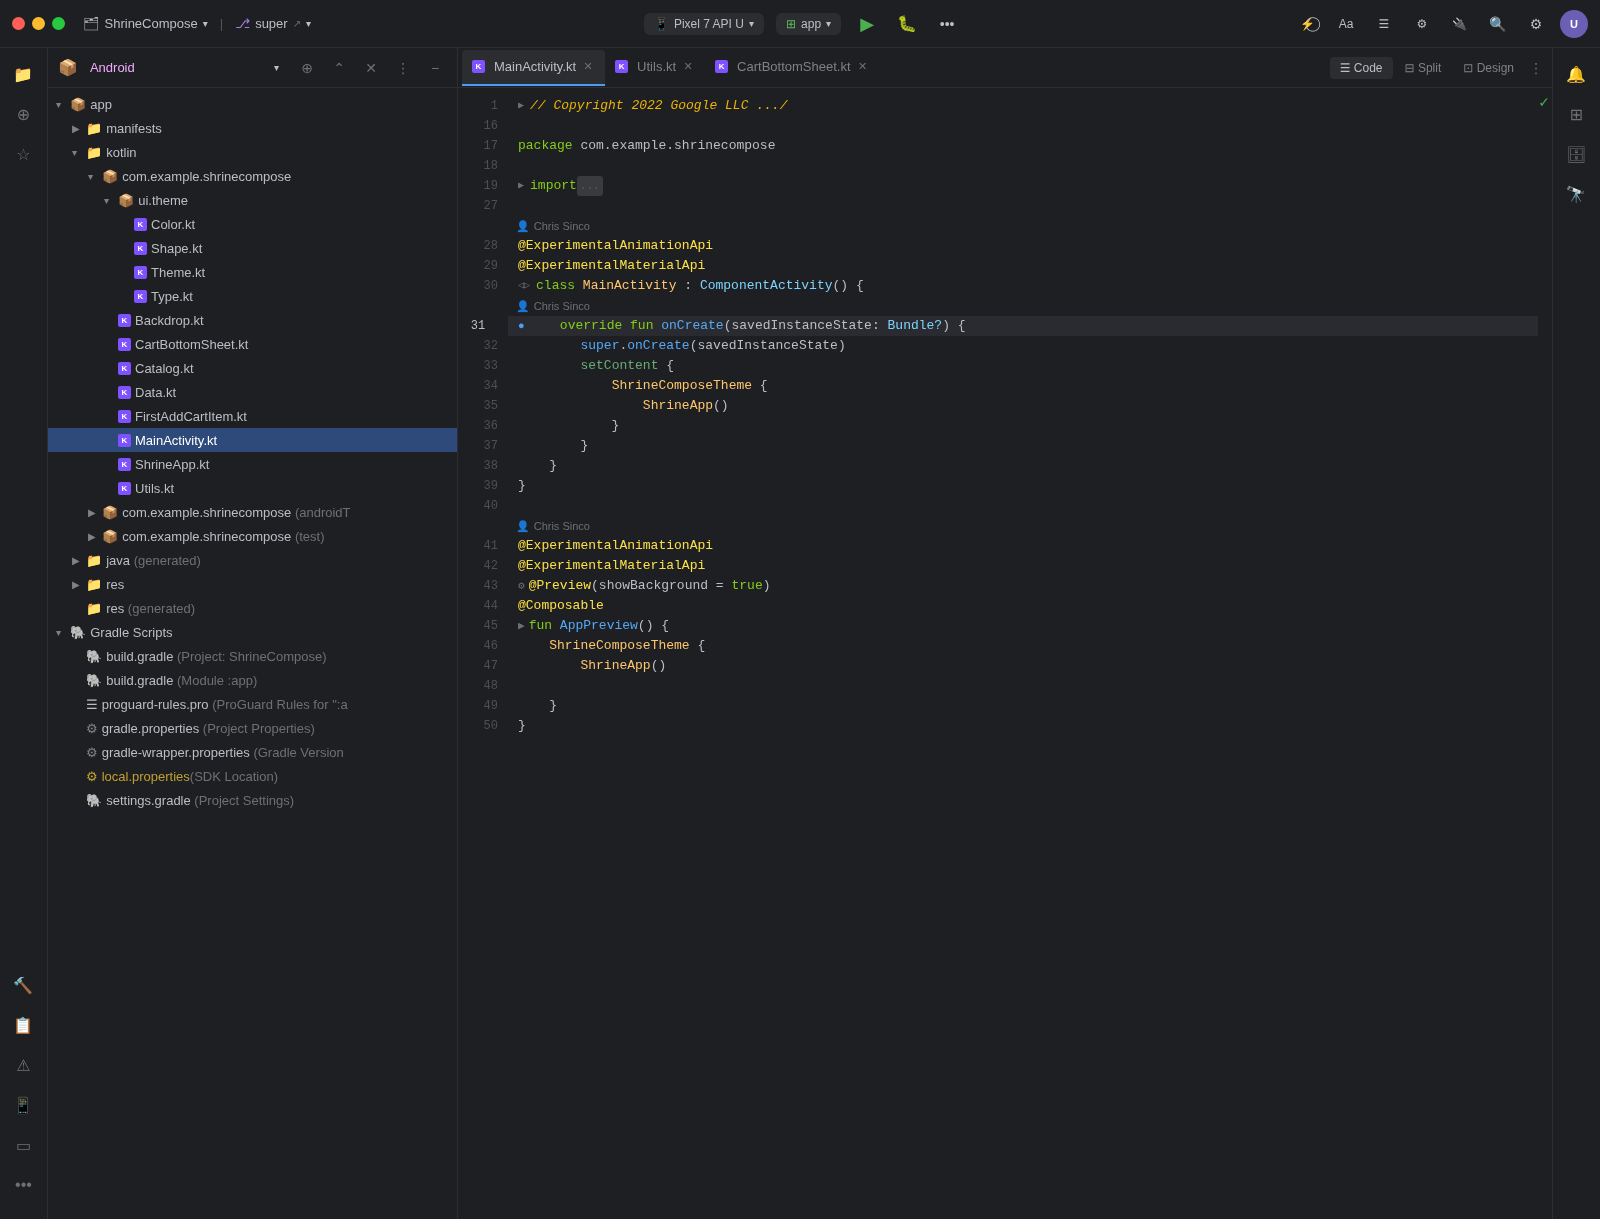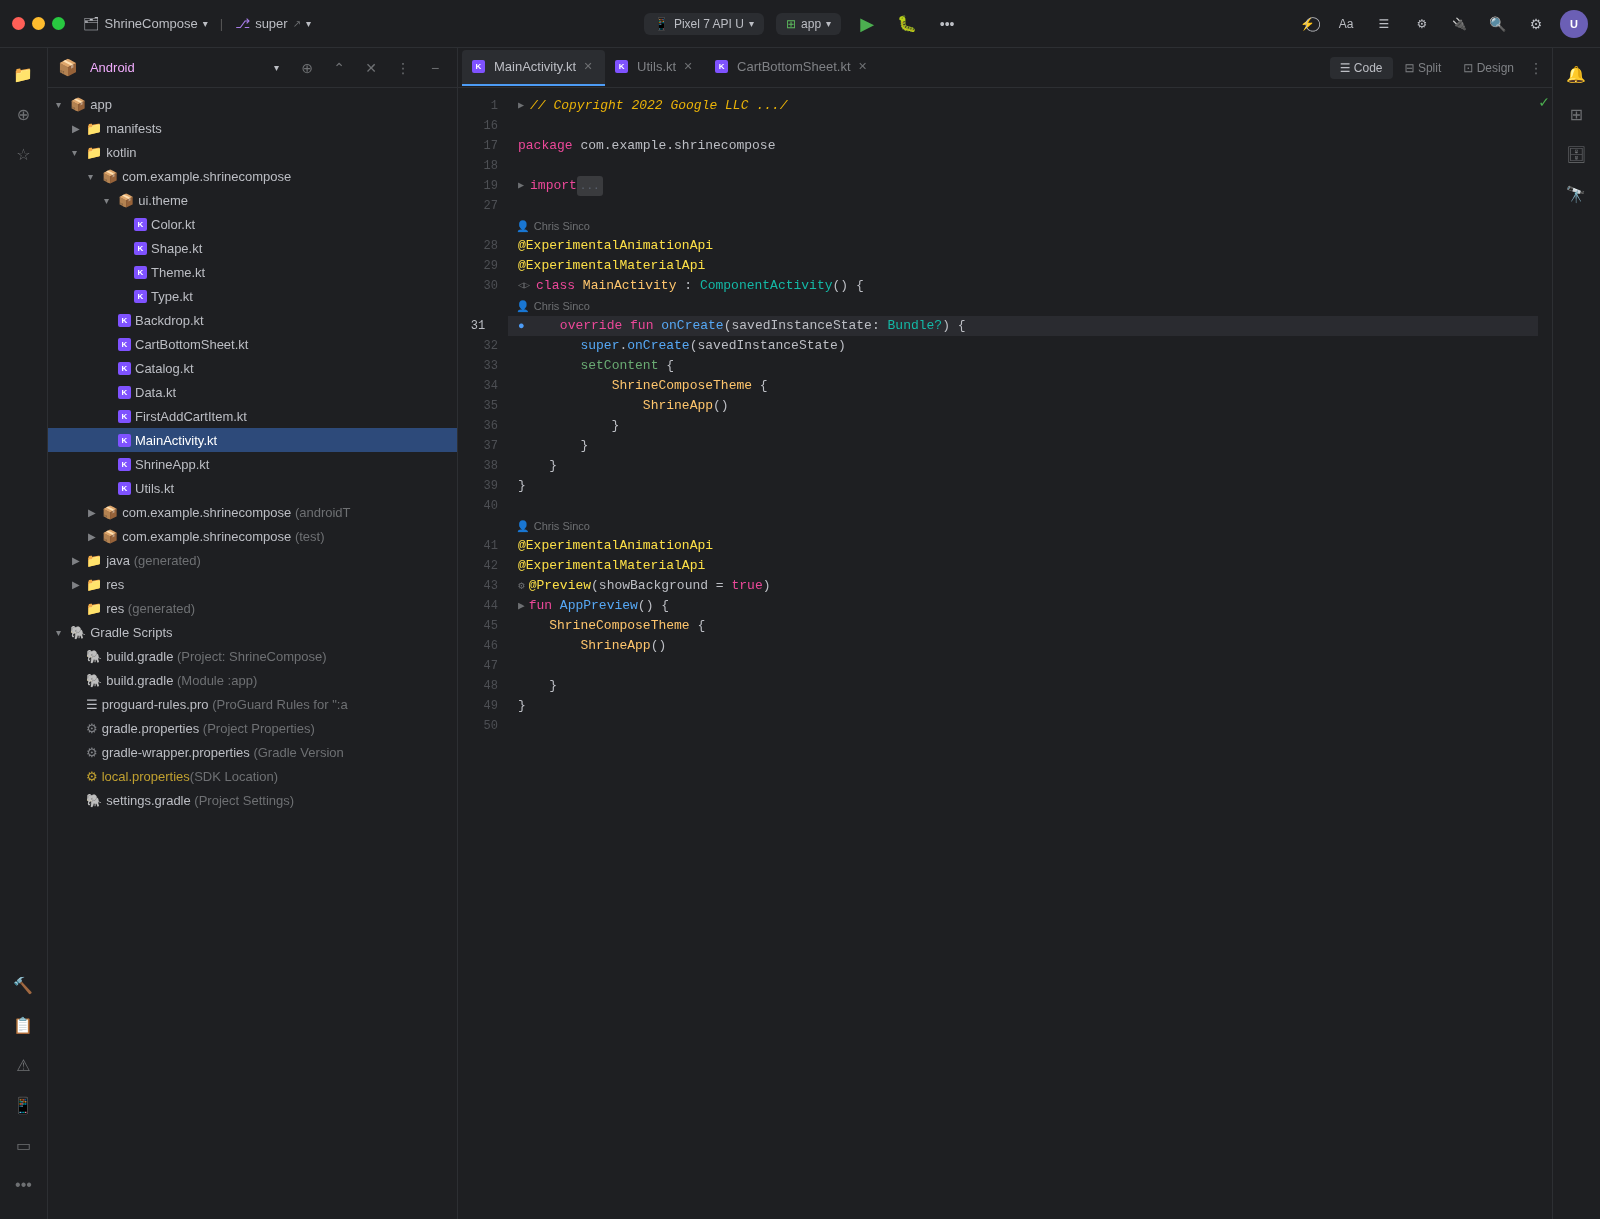--- a/index.html
+++ b/index.html
@@ -251,26 +251,26 @@
       padding: 0 10px;
       white-space: pre;
       display: flex;
       align-items: center;
       position: relative;
     }
     .code-line.highlighted { background: #2a2b30; }
 
     
     .c-comment { color: #eab308; font-style: italic; }
-    .c-keyword { color: #ec4899; }
+    .c-keyword { color: #84cc16; }
     .c-annotation { color: #fde047; }
     .c-class { color: #ffc66d; }
     .c-func { color: #56a8f5; }
     .c-param { color: #bcbec4; }
-    .c-type { color: #14b8a6; }
+    .c-type { color: #7dd3fc; }
     .c-call { color: #56a8f5; }
     .c-plain { color: #bcbec4; }
     .c-gray { color: #5c6370; background: #3a3b3e; border-radius: 3px; padding: 0 3px; font-size: 11px; }
 
     .git-author {
       color: #6e7073; font-size: 11px; font-family: -apple-system, sans-serif;
       padding: 2px 8px; height: 20px; display: flex; align-items: center;
     }
     .git-author-icon { color: #5c6370; margin-right: 4px; }
 
@@ -816,20 +816,23 @@
         </div>
 
         <div class="code-line">
           <span style="margin-right:4px; color:#6e7073; font-size:11px;">⚙</span>
           <span class="c-annotation">@Preview</span>
           <span class="c-plain">(showBackground = </span>
           <span class="c-keyword">true</span>
           <span class="c-plain">)</span>
         </div>
 
+        <div class="code-line">
+          <span class="c-annotation">@Composable</span>
+        </div>
 
         <div class="code-line">
           <span style="margin-right:4px; color:#6e7073; font-size:11px; cursor:pointer">▶</span>
           <span class="c-keyword">fun </span>
           <span class="c-func">AppPreview</span>
           <span class="c-plain">() {</span>
         </div>
 
         <div class="code-line">
           <span class="c-plain">    </span>

